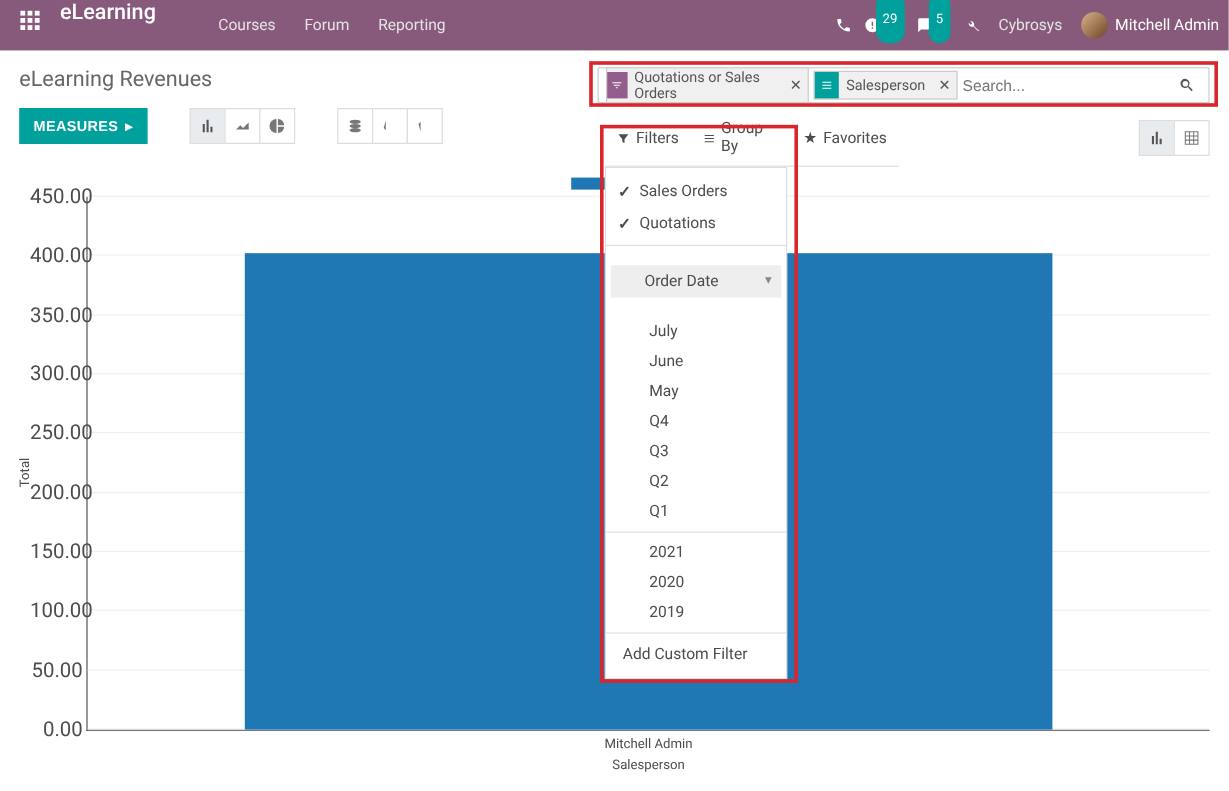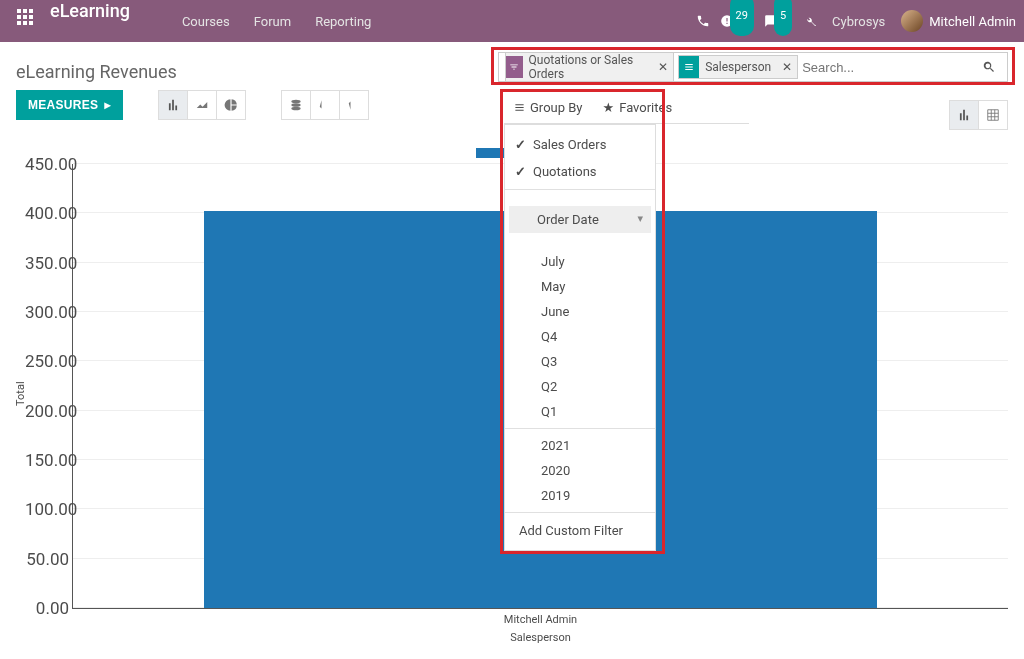--- a/index.html
+++ b/index.html
@@ -10,21 +10,21 @@
   .apps-grid { width: 16px; height: 16px; display: grid; grid-template-columns: repeat(3,1fr); grid-template-rows: repeat(3,1fr); gap: 2px; }
   .apps-grid span { background: #fff; }
   .brand { font-size: 18px; font-weight: 500; margin-right: 40px; }
   .nav-item { color: #e4e4e4; font-size: 13px; padding: 0 12px; height: 42px; display: flex; align-items: center; cursor: pointer; }
   .topbar-right { margin-left: auto; display: flex; align-items: center; gap: 10px; }
   .lozenge { position: relative; display: flex; align-items: center; }
   .badge { background: #00A09D; color: #fff; font-size: 11px; border-radius: 10px; padding: 14px 6px; margin-left: -4px; position: relative; top: -6px; }
   .user { display: flex; align-items: center; gap: 6px; font-size: 13px; }
   .avatar { width: 22px; height: 22px; border-radius: 50%; background: linear-gradient(135deg,#d9b38c,#6b4423); }
   
-  .controlbar { display: flex; align-items: flex-end; height: 40px; padding: 14px 16px 0 16px; }
+  .controlbar { display: flex; align-items: flex-start; height: 40px; padding: 14px 16px 0 16px; }
   .page-title { font-size: 18px; color: #666; flex: 0 0 auto; }
   .spacer { flex: 1; }
   .search-wrap { position: relative; width: 510px; }
   .search-box { border: 1px solid #ccc; height: 30px; display: flex; align-items: center; padding: 0 6px; gap: 4px; }
   .red-box { border: 3px solid #d9262c; position: absolute; pointer-events: none; }
   #red-outline-search { top: -5px; left: -7px; right: -7px; height: 38px; }
   .facet { display: inline-flex; align-items: center; background: #f0f0f0; border: 1px solid #ccc; font-size: 12px; color: #555; }
   .facet .facet-icon { background: #935d8c; color: #fff; width: 20px; height: 22px; display:flex; align-items:center; justify-content:center; }
   .facet.group .facet-icon { background: #00A09D; }
   .facet .facet-label { padding: 0 6px; }
@@ -210,38 +210,44 @@
       <svg width="14" height="14" viewBox="0 0 24 24" fill="#777">
         <path d="M3 3h18v18H3zM3 9h18M3 15h18M9 3v18M15 3v18" stroke="#777" stroke-width="1.5" fill="none"></path>
       </svg>
     </button>
 </div>
 
 <div class="panel">
   <div class="panel-head" style="position:relative">
     <div class="panel-tab">
       <svg width="11" height="11" viewBox="0 0 24 24" fill="#4c4c4c">
+          <path d="M3 4h18l-7 9v7l-4-2v-5z"></path>
+        </svg>
+      <span>Filters</span>
+    </div>
+    <div class="panel-tab">
+      <svg width="11" height="11" viewBox="0 0 24 24" fill="#4c4c4c">
           <path d="M3 13h18v-2H3v2zm0 6h18v-2H3v2zM3 5v2h18V5H3z"></path>
         </svg>
       <span>Group By</span>
     </div>
     <div class="panel-tab fav">
       <span class="star">★</span>
       <span>Favorites</span>
     </div>
   </div>
   <div style="position:relative">
     <div class="panel-body">
       <div class="filter-item checked">Sales Orders</div>
       <div class="filter-item checked">Quotations</div>
       <div class="filter-sep"></div>
       <div class="filter-item dd">Order Date</div>
       <div class="sub-item">July</div>
+      <div class="sub-item">June</div>
       <div class="sub-item">May</div>
-      <div class="sub-item">June</div>
       <div class="sub-item">Q4</div>
       <div class="sub-item">Q3</div>
       <div class="sub-item">Q2</div>
       <div class="sub-item">Q1</div>
       <div class="filter-sep"></div>
       <div class="sub-item">2021</div>
       <div class="sub-item">2020</div>
       <div class="sub-item">2019</div>
       <div class="filter-sep"></div>
       <div class="filter-item" style="padding-left:14px">Add Custom Filter</div>

